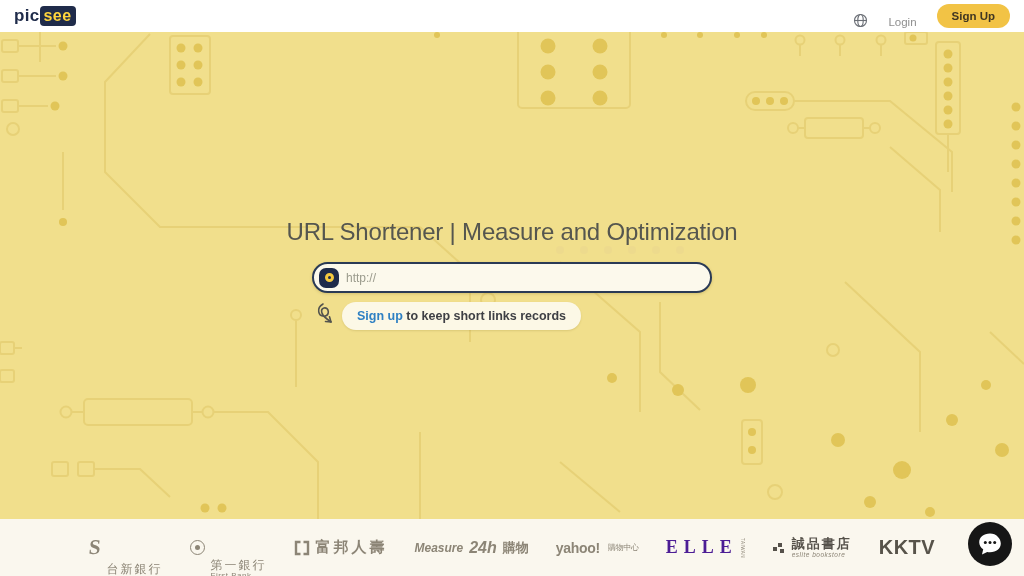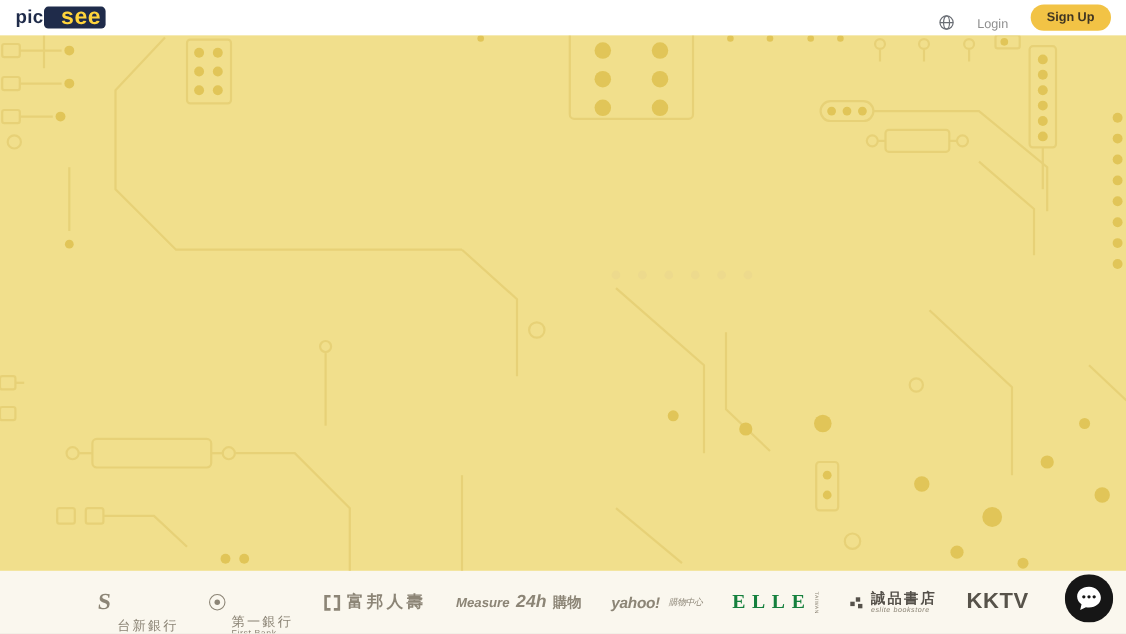--- a/index.html
+++ b/index.html
@@ -4,21 +4,21 @@
 <style>
   * { margin:0; padding:0; box-sizing:border-box; }
   html,body { background:#e9e9e9; }
   body { font-family:"Liberation Sans", sans-serif; }
   .page { width:1024px; height:576px; margin:0 auto; position:relative; overflow:hidden; background:#fff; }
 
   
   .header { height:32px; background:#ffffff; display:flex; align-items:center; padding:0 14px; position:relative; z-index:5; }
   .logo { display:flex; align-items:center; margin-right:26px; cursor:pointer; }
   .logo-pic { color:#1F2B4A; font-weight:800; font-size:17px; letter-spacing:.3px; }
-  .logo-see { background:#1F2B4A; color:#FFD43C; font-weight:800; font-size:21px; letter-spacing:.5px; border-radius:4px; padding:0 4px 1px 15px; margin-left:1px; line-height:19px; }
+  .logo-see { background:#1F2B4A; color:#FFD43C; font-weight:800; font-size:16px; letter-spacing:.5px; border-radius:4px; padding:0 4px 1px 3px; margin-left:1px; line-height:19px; }
   .nav { display:flex; align-items:center; gap:34px; }
   .nav-item { font-size:11.5px; color:#55595f; cursor:pointer; white-space:nowrap; }
   .header-right { margin-left:auto; display:flex; align-items:flex-end; gap:20px; }
   .globe { width:15px; height:15px; display:block; cursor:pointer; }
   .login { font-size:11.5px; color:#8f8f8f; cursor:pointer; }
   .signup-btn { background:#F2C345; border:none; border-radius:14px; padding:6px 15px; font-size:11.5px; font-weight:700; color:#403622; cursor:pointer; font-family:inherit; }
 
   
   .main { position:relative; height:487px; background:#F1DF8C; overflow:hidden; }
   .circuit { position:absolute; inset:0; }
@@ -40,23 +40,23 @@
   .p-cjk { font-size:12px; letter-spacing:2px; white-space:nowrap;margin-top:44px; }
   .taishin-s { font-family:"Liberation Serif", serif; font-weight:700; font-size:21px; line-height:1; transform:skewX(-6deg); }
   .fb-icon { width:15px; height:15px; border:1.5px solid #8C8576; border-radius:50%; display:flex; align-items:center; justify-content:center; flex:0 0 auto; }
   .fb-dot { width:5px; height:5px; background:#8C8576; border-radius:50%; }
   .p-col { display:flex; flex-direction:column; line-height:1.1; }
   .fb-sub { font-size:8px; letter-spacing:.5px; }
   .fubon-main { font-size:15px; font-weight:700; letter-spacing:3px; white-space:nowrap; }
   .pchome { font-style:italic; font-weight:700; font-size:12px; white-space:nowrap; }
   .pchome .pc24 { font-size:16px; font-weight:800; }
   .pchome .pcshop { font-style:normal; font-size:13px; font-weight:600;text-align:right; }
-  .yahoo { font-weight:800; font-size:14px; letter-spacing:-.3px; white-space:nowrap;font-style:italic; }
+  .yahoo { font-weight:800; font-size:14px; letter-spacing:-.3px; white-space:nowrap; }
   .yahoo-sub { font-size:8px; font-weight:400; margin-left:2px; }
-  .elle { font-family:"Liberation Serif", serif; font-size:18px; font-weight:600; letter-spacing:6px; color:#15803d; white-space:nowrap; }
+  .elle { font-family:"Liberation Serif", serif; font-size:18px; font-weight:600; letter-spacing:6px; color:#4c1d95; white-space:nowrap; }
   .elle-sub { writing-mode:vertical-rl; font-size:4.5px; letter-spacing:.5px; color:#8C8576; margin-left:-4px; }
   .eslite-name { font-family:"Liberation Serif", serif; font-size:13px; font-weight:700; letter-spacing:2px; color:#55514A; white-space:nowrap; }
   .eslite-sub { font-size:6.5px; font-style:italic; letter-spacing:.5px; }
   .kktv { font-size:20px; font-weight:700; letter-spacing:.5px; color:#57534A; white-space:nowrap; }
 
   .chat-btn { position:absolute; right:12px; bottom:10px; width:44px; height:44px; border-radius:50%; border:none; background:transparent; padding:0; cursor:pointer; z-index:9; }
 </style>
 </head>
 <body>
 
@@ -195,20 +195,38 @@
       <g fill="#EDDA8D">
         <circle cx="560" cy="218" r="4"></circle>
           <circle cx="584" cy="218" r="4"></circle>
           <circle cx="608" cy="218" r="4"></circle>
         <circle cx="632" cy="218" r="4"></circle>
           <circle cx="656" cy="218" r="4"></circle>
           <circle cx="680" cy="218" r="4"></circle>
       </g>
     </svg>
 
+    <div class="hero">
+      <h1 class="hero-title">URL Shortener | Measure and Optimization</h1>
+      <div class="url-bar">
+        <span class="url-mark">
+          <span class="url-mark-ring"></span>
+        </span>
+        <input class="url-input" type="text" placeholder="http://" style="">
+      </div>
+      <div class="hint-row">
+        <svg class="curly-arrow" viewBox="0 0 24 28">
+          <path d="M9 2 C2 6 4 15 11 14 C16 13 15 5 10 6 C6 7 7 13 13 17 L17 20" fill="none" stroke="#53544E" stroke-width="1.6" stroke-linecap="round"></path>
+          <path d="M17 20 L11.5 19.5 M17 20 L15.5 14.8" fill="none" stroke="#53544E" stroke-width="1.6" stroke-linecap="round"></path>
+        </svg>
+        <div class="hint-pill">
+          <span class="hint-link">Sign up</span><span> to keep short links records</span>
+        </div>
+      </div>
+    </div>
   </div>
 
   <div class="footer">
     <div class="partner">
       <span class="taishin-s">S</span>
       <span class="p-cjk">台新銀行</span>
     </div>
     <div class="partner">
       <span class="fb-icon">
           <span class="fb-dot"></span>

